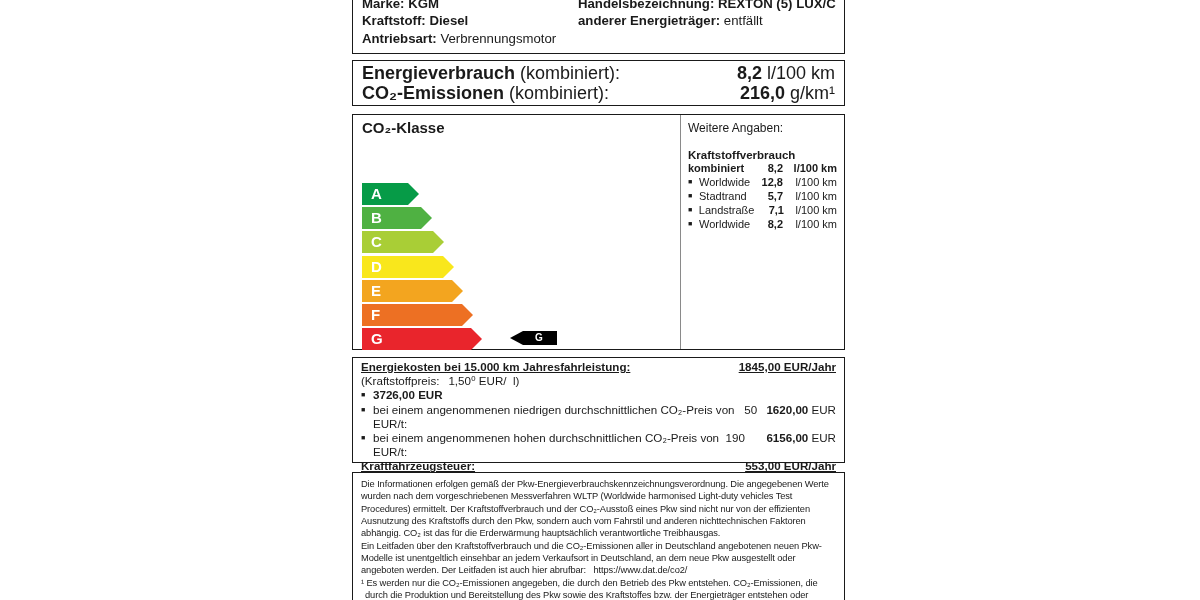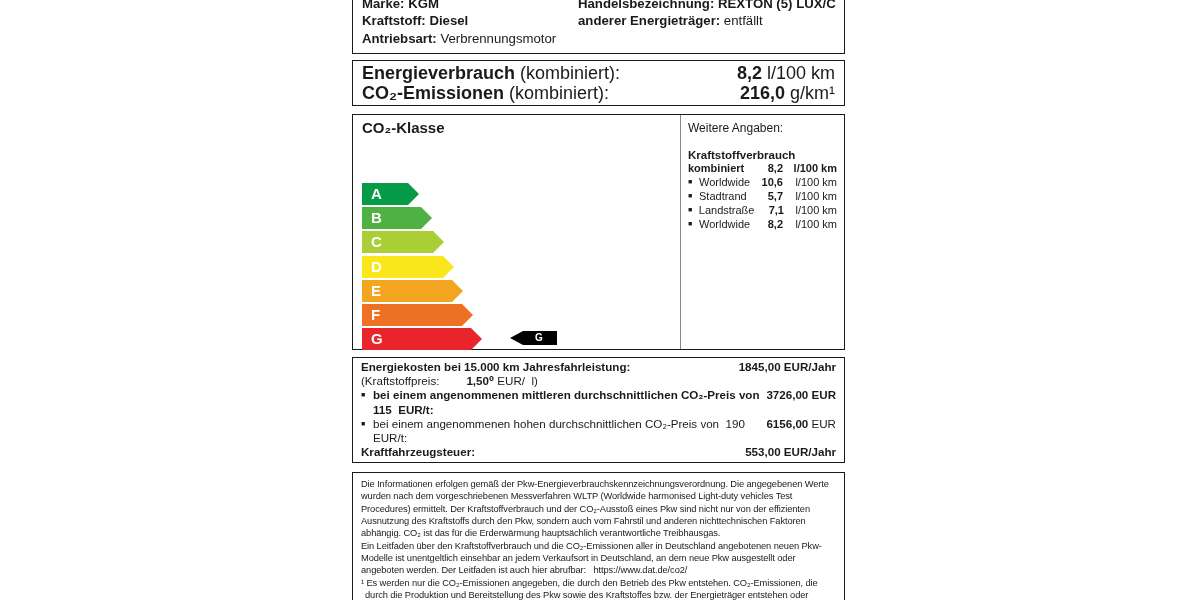--- a/index.html
+++ b/index.html
@@ -43,22 +43,22 @@
   .side-row .bullet { width:11px; font-size:7px; line-height:14px; }
   .side-row .name { flex:1; }
   .side-row .val { font-weight:bold; width:30px; text-align:right; }
   .side-row .unit { width:54px; text-align:right; }
 
   
   #box-costs { top:357px; height:106px; padding:2px 8px; }
   .cost-row { display:flex; font-size:11.6px; line-height:14.2px; white-space:pre-wrap; overflow:hidden; }
   .cost-row .grow { flex:1; white-space:pre-wrap; overflow:hidden; }
   .cost-row .amt { white-space:nowrap; }
-  .bold { font-weight:bold; }
-  .fuelprice-val { font-weight:bold; margin-left:27px; }
+  .bold { font-weight:bold;text-decoration:underline; }
+  .fuelprice-val { font-weight:normal; margin-left:9px; }
   .sq { width:12px; font-size:7px; line-height:14.2px; flex:none; }
 
   
   #box-fineprint { top:472px; height:146px; padding:5px 8px; font-size:9.3px; line-height:12.35px; letter-spacing:-0.1px; }
   #box-fineprint p { white-space:pre-wrap; }
   #box-fineprint p.footnote { padding-left:4px; text-indent:-4px; }
 </style>
 </head>
 <body>
 
@@ -108,21 +108,21 @@
       <div class="side-title">Weitere Angaben:</div>
       <div class="side-section">Kraftstoffverbrauch</div>
       <div class="side-row bold-row">
         <span class="name">kombiniert</span>
         <span class="val">8,2</span>
         <span class="unit">l/100 km</span>
       </div>
       <div class="side-row">
         <span class="bullet">■</span>
         <span class="name">Worldwide</span>
-        <span class="val">10,6</span>
+        <span class="val">12,8</span>
         <span class="unit">l/100 km</span>
       </div>
       <div class="side-row">
         <span class="bullet">■</span>
         <span class="name">Stadtrand</span>
         <span class="val">5,7</span>
         <span class="unit">l/100 km</span>
       </div>
       <div class="side-row">
         <span class="bullet">■</span>
@@ -144,22 +144,26 @@
       <span class="grow bold">Energiekosten bei 15.000 km Jahresfahrleistung:</span>
       <span class="amt bold">1845,00 EUR/Jahr</span>
     </div>
     <div class="cost-row">
       <span>(Kraftstoffpreis:</span>
       <span class="fuelprice-val">1,50⁰</span>
       <span> EUR/  l)</span>
     </div>
     <div class="cost-row">
       <span class="sq">■</span>
-      <span class="grow bold">bei einem angenommenen mittleren durchschnittlichen CO₂-Preis von  115  EUR/t:</span>
       <span class="amt"><b>3726,00 EUR</b><span></span></span>
+    </div>
+    <div class="cost-row">
+      <span class="sq">■</span>
+      <span class="grow">bei einem angenommenen niedrigen durchschnittlichen CO₂-Preis von   50  EUR/t:</span>
+      <span class="amt"><b>1620,00</b><span> EUR</span></span>
     </div>
     <div class="cost-row">
       <span class="sq">■</span>
       <span class="grow">bei einem angenommenen hohen durchschnittlichen CO₂-Preis von  190  EUR/t:</span>
       <span class="amt"><b>6156,00</b><span> EUR</span></span>
     </div>
     <div class="cost-row">
       <span class="grow bold">Kraftfahrzeugsteuer:</span>
       <span class="amt bold">553,00 EUR/Jahr</span>
     </div>

